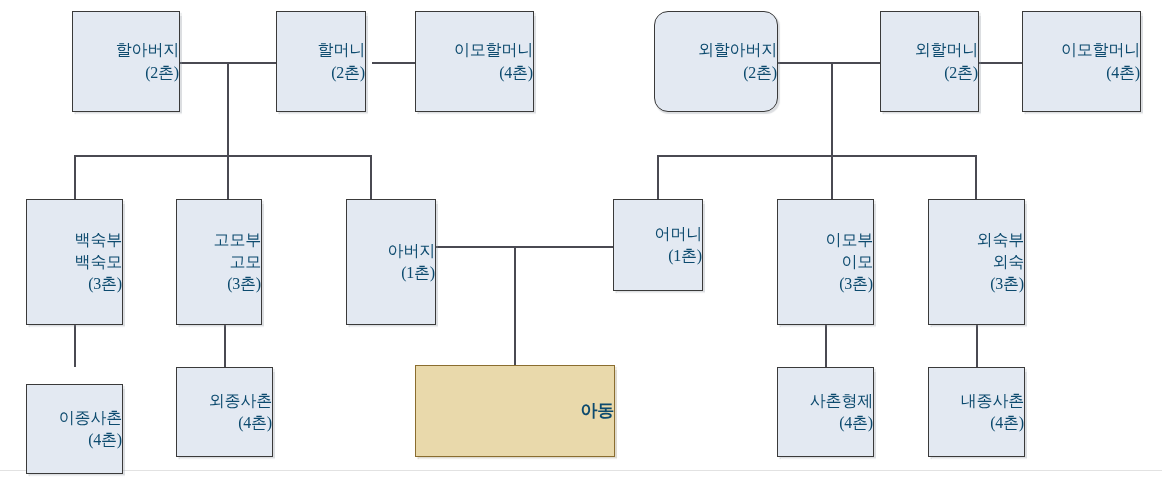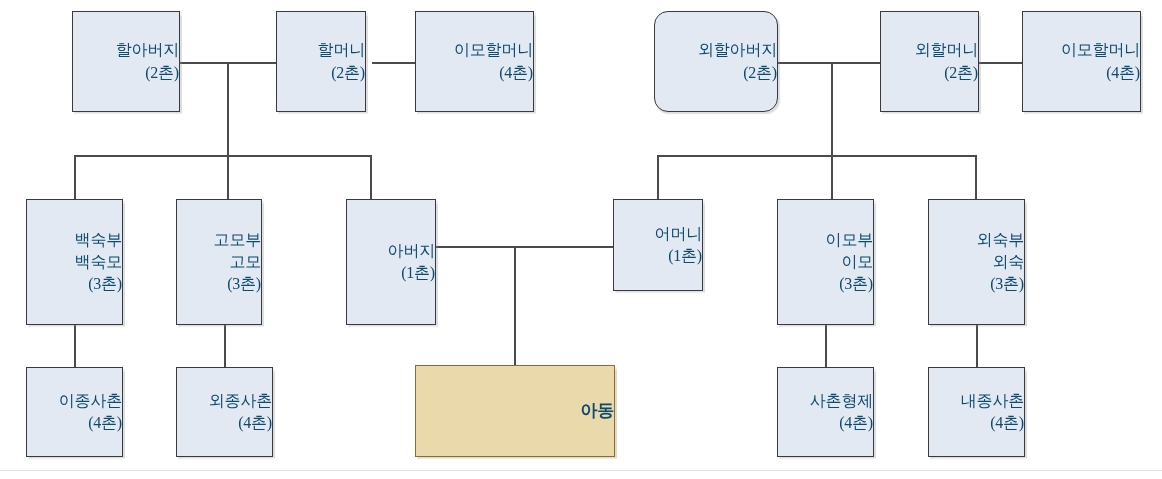--- a/index.html
+++ b/index.html
@@ -146,21 +146,21 @@
     <span class="ln">이모</span>
     <span class="ln">(3촌)</span>
   </div>
 
   <div class="node" style="left:928px; top:199px; width:97px; height:126px;">
     <span class="ln">외숙부</span>
     <span class="ln">외숙</span>
     <span class="ln">(3촌)</span>
   </div>
 
-  <div class="node" style="left:26px; top:367px; width:97px; height:90px;">
+  <div class="node" style="left:26px; top:384px; width:97px; height:90px;">
     <span class="ln">이종사촌</span>
     <span class="ln">(4촌)</span>
   </div>
 
   <div class="node" style="left:176px; top:367px; width:97px; height:90px;">
     <span class="ln">외종사촌</span>
     <span class="ln">(4촌)</span>
   </div>
 
   <div class="node child" style="left:415px; top:365px; width:200px; height:92px;">

